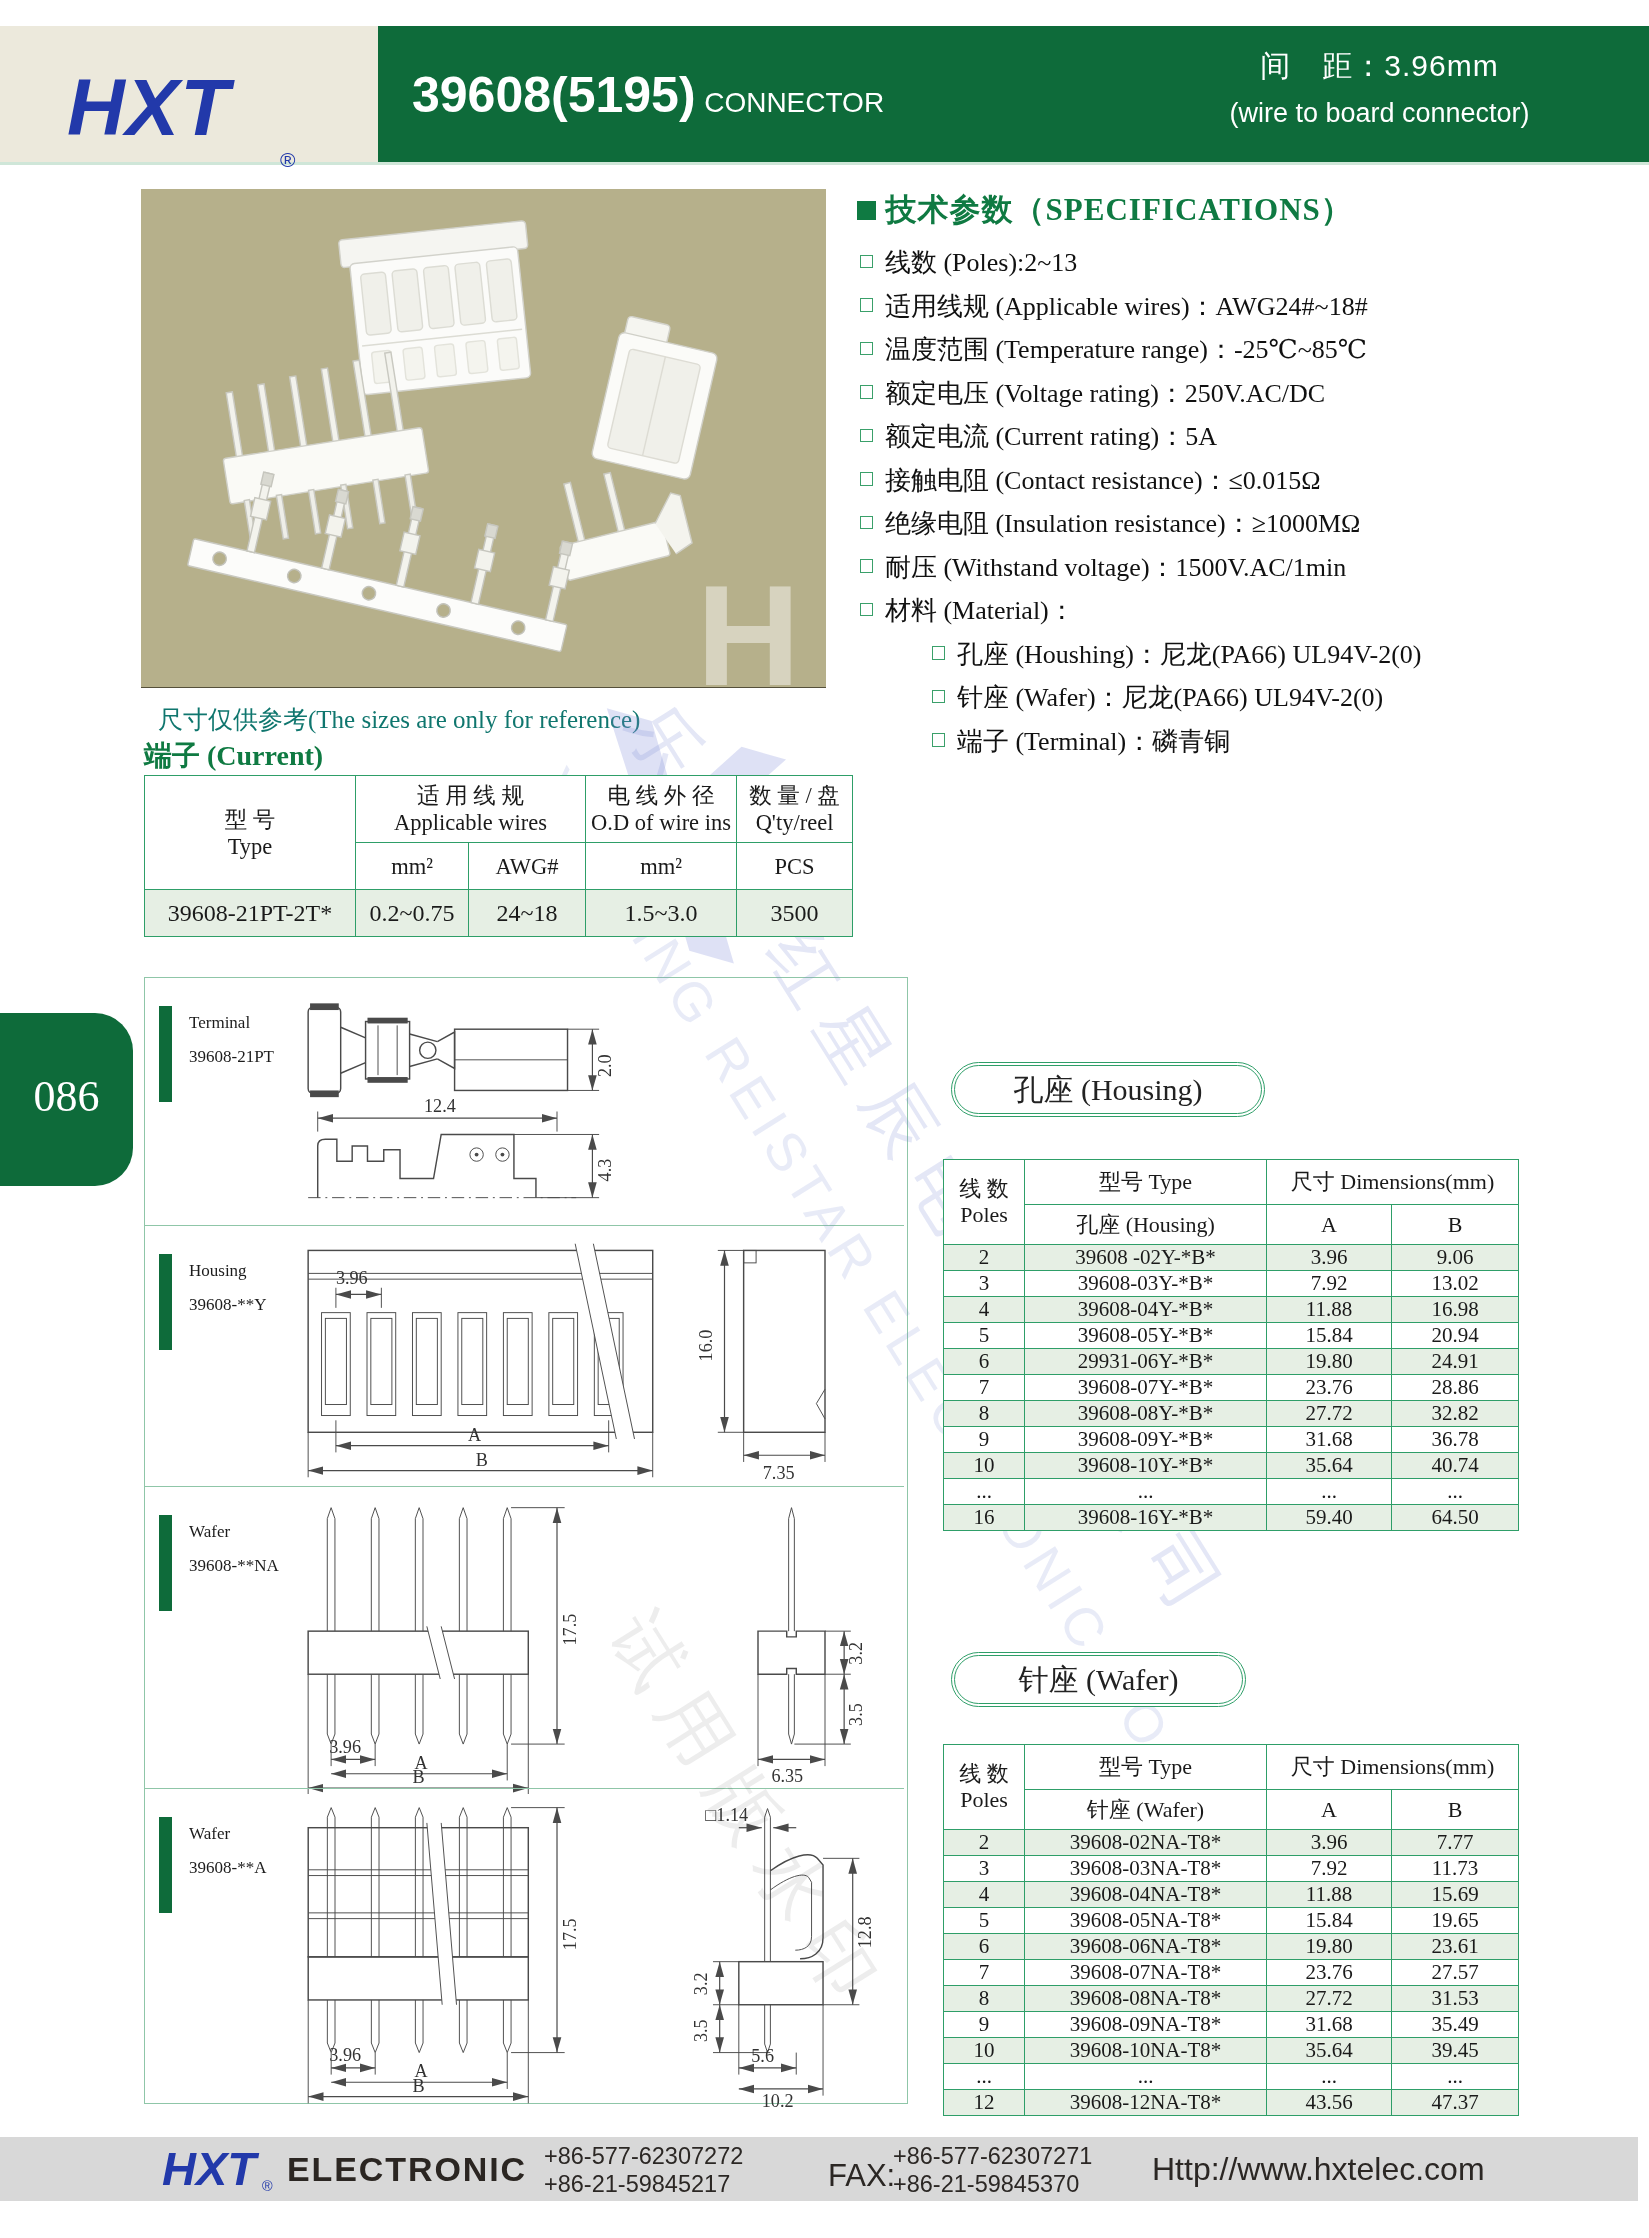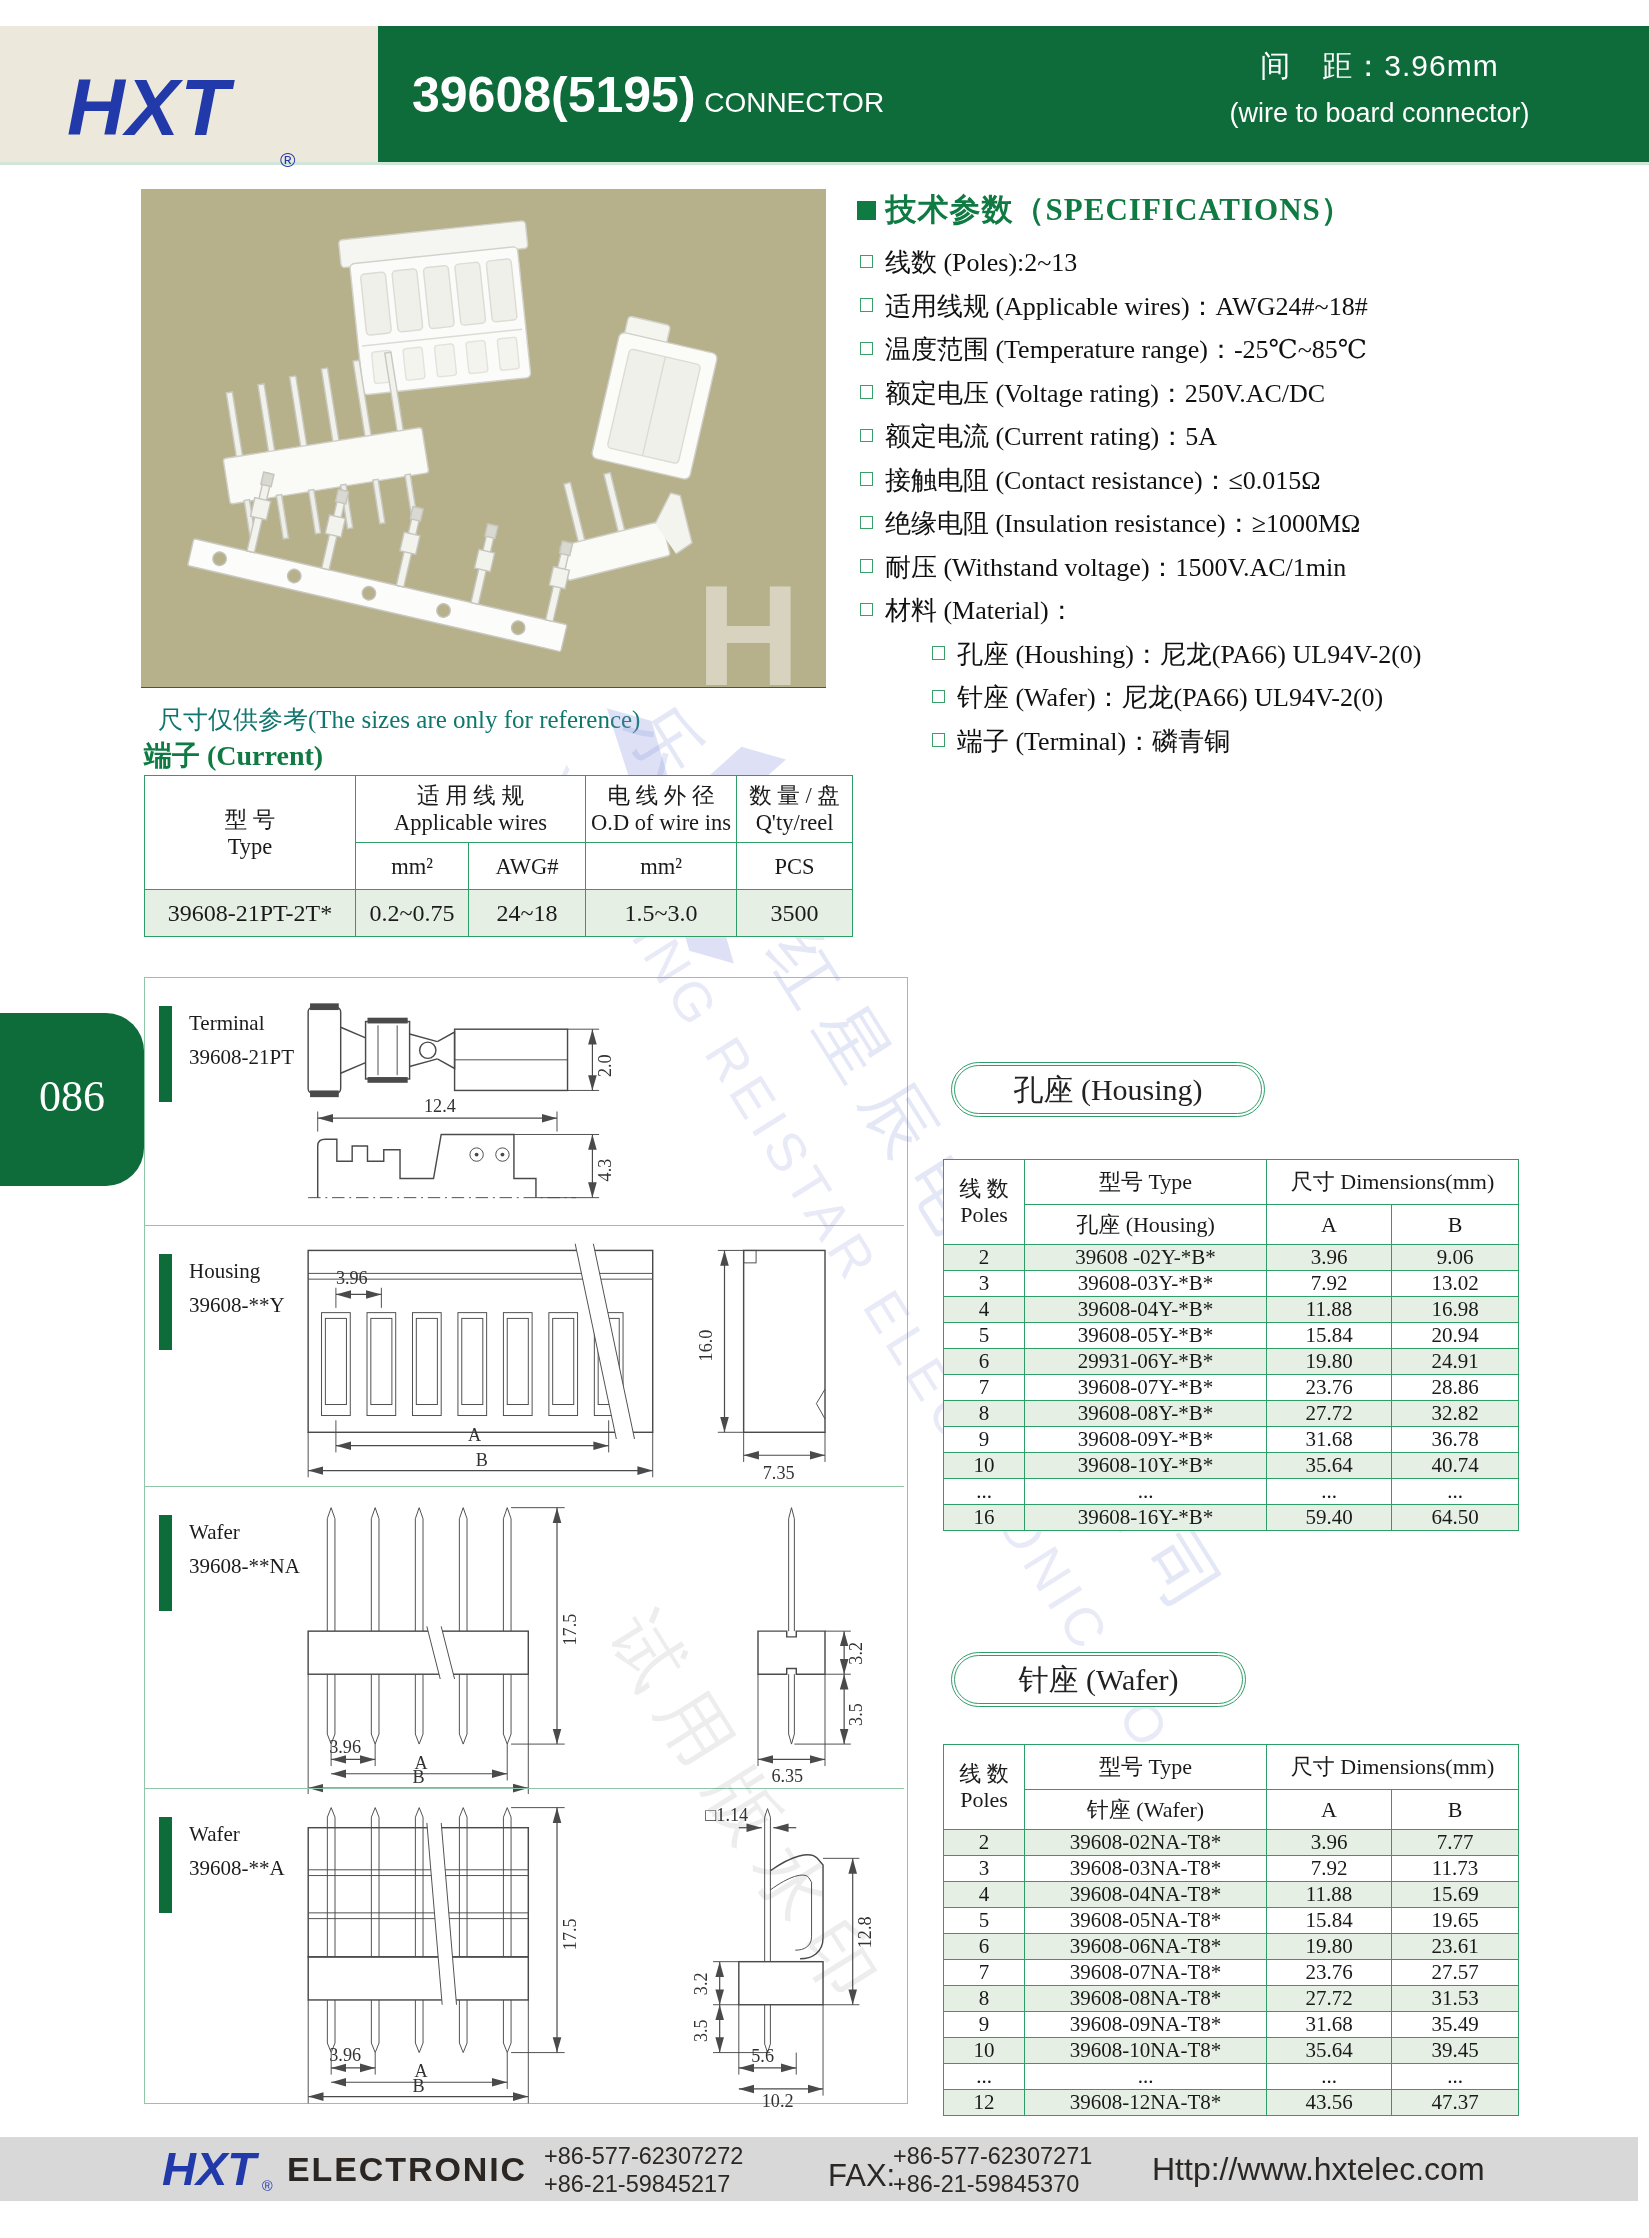--- a/index.html
+++ b/index.html
@@ -69,30 +69,30 @@
   table.big tbody tr.alt td{background:#e6efe4;}
   table.housing{left:943px;top:1159px;}
   table.wafer{left:943px;top:1744px;}
 
   
   .drawbox{position:absolute;left:144px;top:977px;width:762px;height:1125px;
            border:1.4px solid #8fc6a8;background:#fff;z-index:4;}
   .dsec{position:absolute;left:0;width:759px;}
   .dsec.b{border-top:1.9px solid #8fc6a8;}
   .dlabel-bar{position:absolute;left:14.4px;top:28px;width:12.5px;height:96px;background:#0e6b3a;}
-  .dlabel{position:absolute;left:44px;top:28px;font-size:21px;line-height:34px;color:#1c1c1c;}
+  .dlabel{position:absolute;left:44px;top:28px;font-size:17px;line-height:34px;color:#1c1c1c;}
   .dsvg{position:absolute;left:144px;top:9.6px;}
 
   svg text.dim{font-family:"Liberation Serif","DejaVu Serif",serif;font-size:38px;fill:#333;}
   svg .ln{stroke:#4a4a4a;stroke-width:3;fill:none;}
   svg .thin{stroke:#4a4a4a;stroke-width:2;fill:none;}
   svg .dimln{stroke:#4a4a4a;stroke-width:2.5;fill:none;}
 
   
-  .pagetab{position:absolute;left:0;top:1013px;width:144px;height:173px;background:#0e6b3a;
+  .pagetab{position:absolute;left:0;top:1013px;width:133px;height:173px;background:#0e6b3a;
            border-radius:0 38px 38px 0;z-index:7;}
   .pagetab span{position:absolute;left:0;width:100%;top:58px;text-align:center;color:#fff;font-size:44px;}
 
   
   .footer{position:absolute;left:0;top:2137px;width:1638px;height:64px;background:#d8d8d8;
           font-family:"Liberation Sans",sans-serif;color:#2b2724;z-index:6;}
   .f-logo{position:absolute;left:162px;top:3.8px;font-style:italic;font-weight:bold;font-size:47px;color:#2239aa;}
   .f-reg{position:absolute;left:262px;top:41px;font-size:14.4px;color:#2239aa;}
   .f-brand{position:absolute;left:287px;top:13.4px;font-size:34px;font-weight:bold;letter-spacing:1.9px;color:#2b2622;}
   .f-tels{position:absolute;left:544px;top:4.8px;font-size:23.5px;line-height:28px;}

